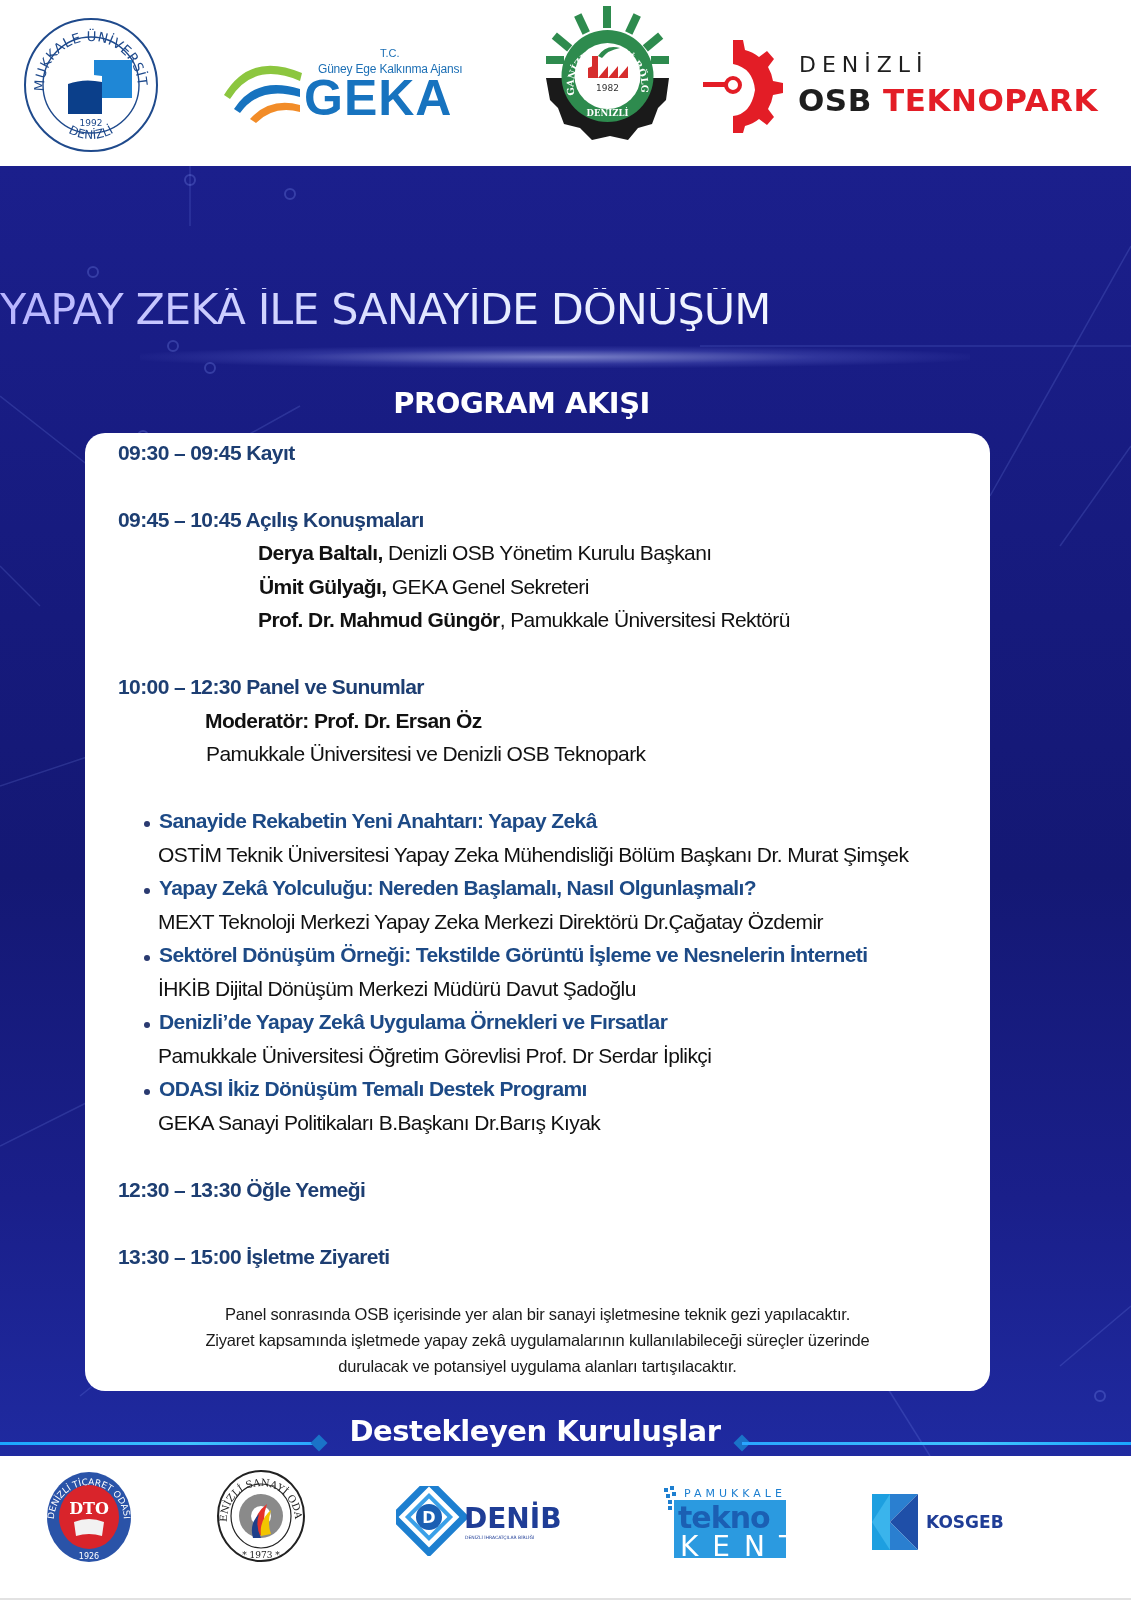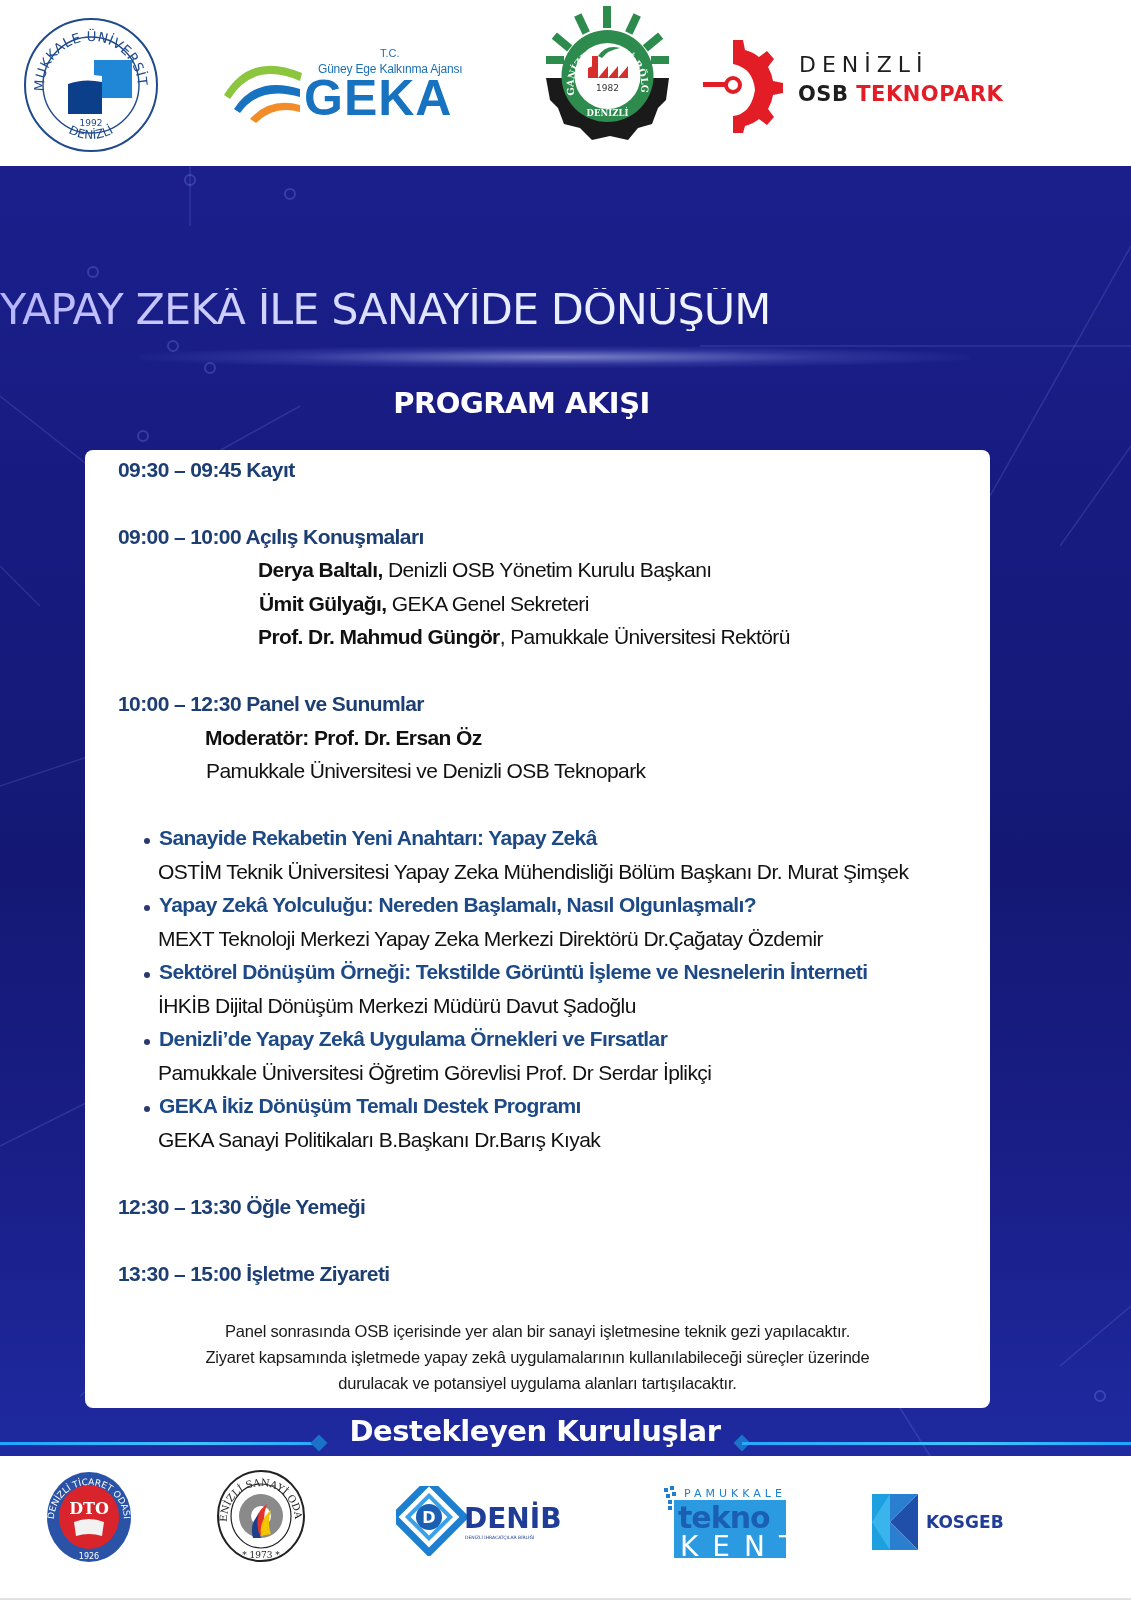--- a/index.html
+++ b/index.html
@@ -13,21 +13,21 @@
   .pau { left: 22px; top: 16px; width: 138px; height: 138px; }
   .geka { left: 220px; top: 45px; width: 255px; height: 80px; }
   .geka-tc { position: absolute; left: 160px; top: 2px; font-size: 11px; color: #1c6fb5; font-family: "Liberation Sans", sans-serif; }
   .geka-sub { position: absolute; left: 98px; top: 17px; font-size: 12px; color: #1c6fb5; font-family: "Liberation Sans", sans-serif; letter-spacing: -0.2px; }
   .geka-word { position: absolute; left: 84px; top: 28px; font-size: 50px; font-weight: bold; color: #1773bf; font-family: "Liberation Sans", sans-serif; letter-spacing: 1px; line-height: 1; }
   .geka-arcs { position: absolute; left: 0; top: 10px; width: 90px; height: 70px; }
 
   .osb { left: 540px; top: 4px; width: 135px; height: 140px; }
   .tekno { left: 703px; top: 38px; width: 395px; height: 95px; }
   .tekno-denizli { position: absolute; left: 96px; top: 14px; font-size: 22px; letter-spacing: 6px; color: #1e1e1e; font-family: "DejaVu Sans", sans-serif; }
-  .tekno-main { position: absolute; left: 95px; top: 44px; font-size: 21px; font-weight: bold; font-family: "DejaVu Sans", sans-serif; color: #1e1e1e; letter-spacing: 0.5px; }
+  .tekno-main { position: absolute; left: 95px; top: 44px; font-size: 31px; font-weight: bold; font-family: "DejaVu Sans", sans-serif; color: #1e1e1e; letter-spacing: 0.5px; }
   .tekno-main .red { color: #e31d26; }
 
   
   .poster {
     position: absolute; left: 0; top: 166px; width: 1131px; height: 1290px;
     background: linear-gradient(180deg, #1b1f8c 0%, #161a7c 35%, #141874 55%, #1a1f8a 80%, #1f2aa0 100%);
     overflow: hidden;
   }
   .bg-lines { position: absolute; left: 0; top: 0; width: 1131px; height: 1290px; }
 
@@ -51,22 +51,22 @@
     background: radial-gradient(ellipse at center, rgba(200,210,255,0.55) 0%, rgba(150,160,255,0.18) 45%, rgba(80,90,200,0) 75%);
   }
   .program-heading {
     position: absolute; left: 0; top: 220px; width: 1043px; text-align: center;
     font-family: "DejaVu Sans", sans-serif; font-weight: bold; font-size: 29px;
     color: #ffffff; letter-spacing: -0.5px;
   }
 
   
   .card {
-    position: absolute; left: 85px; top: 284px; width: 905px; height: 958px;
-    background: #ffffff; border-radius: 8px;
+    position: absolute; left: 85px; top: 267px; width: 905px; height: 958px;
+    background: #ffffff; border-radius: 20px;
   }
   .sched { position: absolute; font-family: "Liberation Sans", sans-serif; white-space: nowrap; letter-spacing: -0.6px; }
   .slot-time { color: #1d3e72; font-size: 21px; font-weight: bold; }
   .person { color: #111111; font-size: 21px; }
   .person b { font-weight: bold; }
   .talk-title { color: #1d4a86; font-size: 21px; font-weight: bold; }
   .talk-speaker { color: #111111; font-size: 21px; }
   .bullet { position: absolute; width: 6px; height: 6px; border-radius: 50%; background: #2a3a70; }
   .note { position: absolute; left: 0; width: 905px; text-align: center; font-size: 16.5px; color: #1a1a1a; letter-spacing: -0.2px; font-family: "Liberation Sans", sans-serif; }
 
@@ -190,21 +190,21 @@
   </svg>
 
   <div class="subtitle">YAPAY ZEKÂ İLE SANAYİDE DÖNÜŞÜM</div>
   <div class="glow-bar"></div>
   <div class="program-heading">PROGRAM AKIŞI</div>
 
   <div class="card">
 
     <div class="sched slot-time" style="left:33px; top:8px;">09:30 – 09:45 Kayıt</div>
 
-    <div class="sched slot-time" style="left:33px; top:75px;">09:00 – 10:00 Açılış Konuşmaları</div>
+    <div class="sched slot-time" style="left:33px; top:75px;">09:45 – 10:45 Açılış Konuşmaları</div>
     <div class="sched person" style="left:173px; top:108px;"><b>Derya Baltalı,</b><span> Denizli OSB Yönetim  Kurulu Başkanı</span></div>
     <div class="sched person" style="left:174px; top:142px;"><b>Ümit Gülyağı,</b><span> GEKA Genel Sekreteri</span></div>
     <div class="sched person" style="left:173px; top:175px;"><b>Prof. Dr. Mahmud Güngör</b><span>, Pamukkale Üniversitesi Rektörü</span></div>
 
     <div class="sched slot-time" style="left:33px; top:242px;">10:00 – 12:30 Panel ve Sunumlar</div>
     <div class="sched person" style="left:120px; top:276px; font-weight:bold;">Moderatör: Prof. Dr. Ersan Öz</div>
     <div class="sched person" style="left:121px; top:309px;">Pamukkale Üniversitesi ve Denizli OSB Teknopark</div>
 
     <span class="bullet" style="left:59px; top:388px;"></span>
     <div class="sched talk-title" style="left:74px; top:376px;">Sanayide Rekabetin Yeni Anahtarı: Yapay Zekâ</div>
@@ -216,21 +216,21 @@
 
     <span class="bullet" style="left:59px; top:522px;"></span>
     <div class="sched talk-speaker" style="left:73px; top:544px;">İHKİB Dijital Dönüşüm Merkezi Müdürü Davut Şadoğlu</div>
     <div class="sched talk-title" style="left:74px; top:510px;">Sektörel Dönüşüm Örneği: Tekstilde Görüntü İşleme ve Nesnelerin İnterneti</div>
 
     <span class="bullet" style="left:59px; top:589px;"></span>
     <div class="sched talk-title" style="left:74px; top:577px;">Denizli’de Yapay Zekâ Uygulama Örnekleri ve Fırsatlar</div>
     <div class="sched talk-speaker" style="left:73px; top:611px;">Pamukkale Üniversitesi Öğretim Görevlisi Prof. Dr Serdar İplikçi</div>
 
     <span class="bullet" style="left:59px; top:656px;"></span>
-    <div class="sched talk-title" style="left:74px; top:644px;">GEKA İkiz Dönüşüm Temalı Destek Programı</div>
+    <div class="sched talk-title" style="left:74px; top:644px;">ODASI İkiz Dönüşüm Temalı Destek Programı</div>
     <div class="sched talk-speaker" style="left:73px; top:678px;">GEKA Sanayi Politikaları B.Başkanı Dr.Barış Kıyak</div>
 
     <div class="sched slot-time" style="left:33px; top:745px;">12:30 – 13:30 Öğle Yemeği</div>
     <div class="sched slot-time" style="left:33px; top:812px;">13:30 – 15:00 İşletme Ziyareti</div>
 
     <div class="note" style="top:872px;">Panel sonrasında OSB içerisinde yer alan bir sanayi işletmesine teknik gezi yapılacaktır.</div>
     <div class="note" style="top:898px;">Ziyaret kapsamında işletmede yapay zekâ uygulamalarının kullanılabileceği süreçler üzerinde</div>
     <div class="note" style="top:924px;">durulacak ve potansiyel uygulama alanları tartışılacaktır.</div>
   </div>
 

